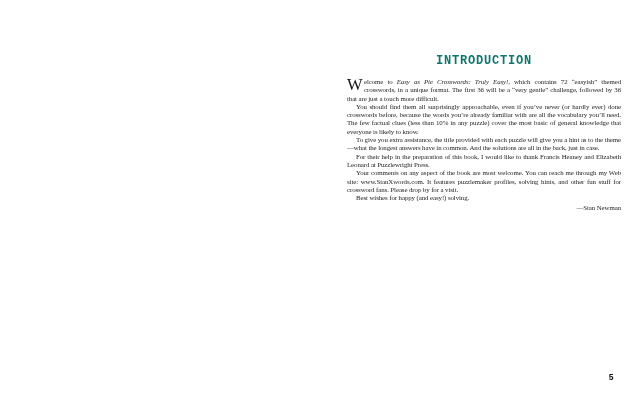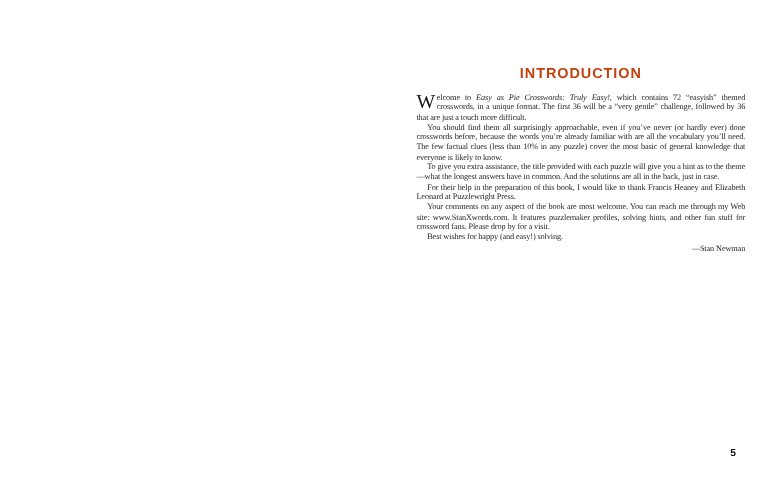--- a/index.html
+++ b/index.html
@@ -7,27 +7,27 @@
     width: 640px; height: 400px;
     background: #ffffff;
     position: relative;
     overflow: hidden;
     font-family: "Liberation Serif", serif;
   }
   .spread { position: absolute; left: 0; top: 0; width: 640px; height: 400px; background: #ffffff; }
   .left-page { position: absolute; left: 0; top: 0; width: 320px; height: 400px; background: #ffffff; }
   .right-page { position: absolute; left: 347px; top: 54px; width: 274px; color: #1e1e1e; }
   .heading {
-    font-family: Liberation Sans, sans-serif;
+    font-family: Liberation Mono, monospace;
     font-weight: 700;
     font-size: 12px;
     letter-spacing: 0.8px;
     text-align: center;
     margin: 0 0 10px 0;
-    color: #c2410c;
+    color: #0f766e;
   }
   .body-text {
     font-size: 6.9px;
     line-height: 8.3px;
     text-align: justify;
     letter-spacing: -0.1px;
     color: #1e1e1e;
   }
   .para { margin: 0; text-indent: 9px; }
   .no-indent { text-indent: 0; }

